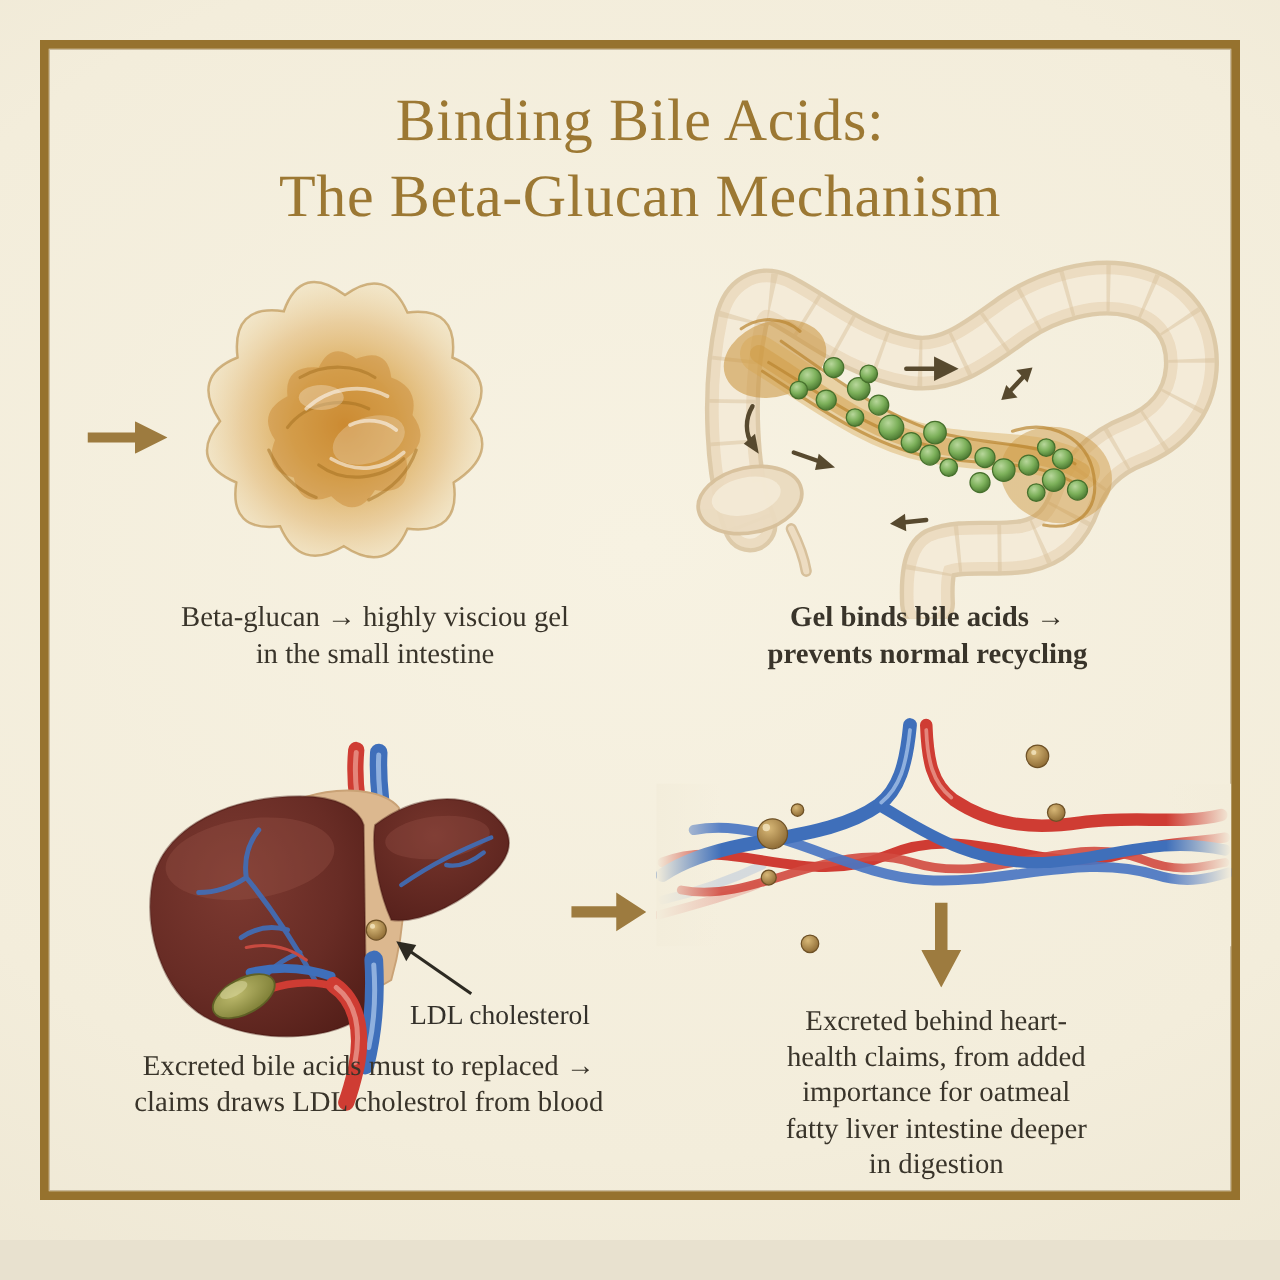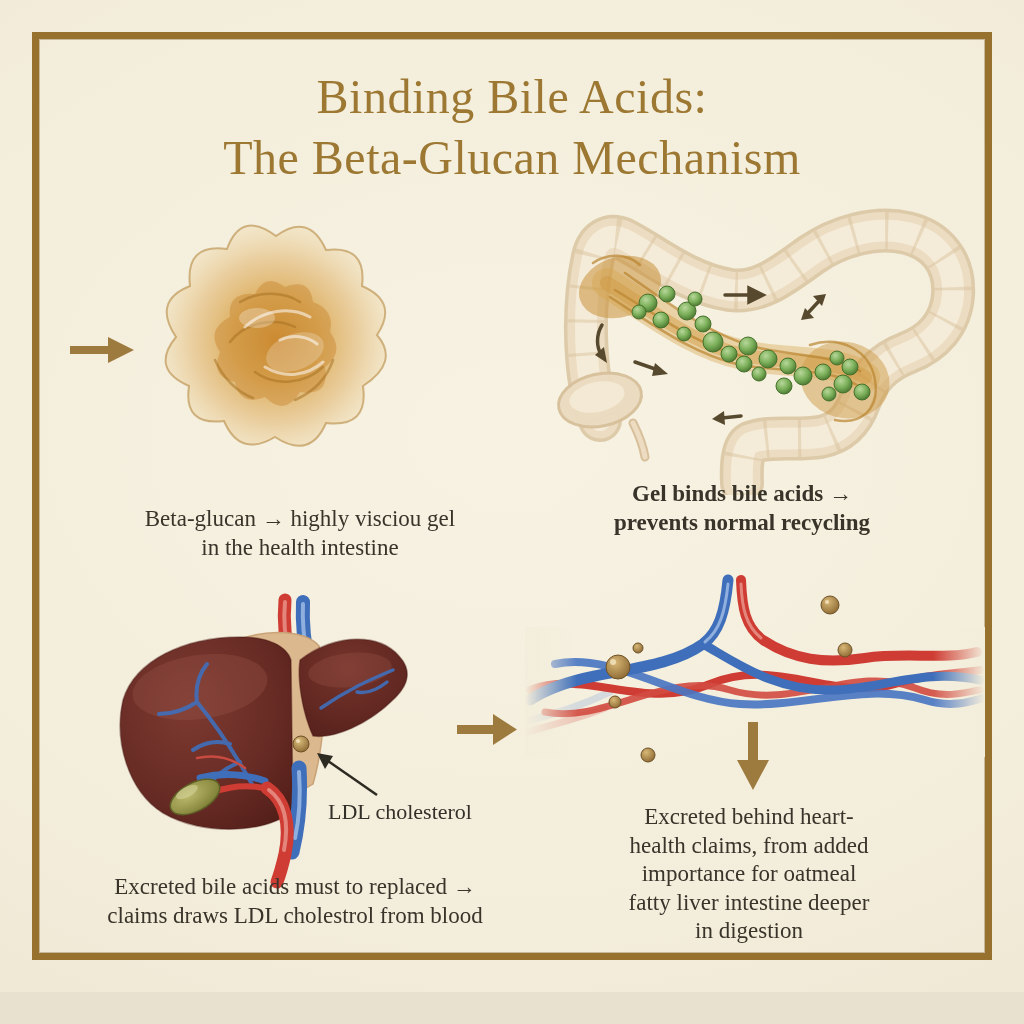--- a/index.html
+++ b/index.html
@@ -4,23 +4,23 @@
 <style>
   html,body{margin:0;padding:0;background:#e8e1cf;}
   .canvas{
     position:relative;width:1024px;height:992px;overflow:hidden;
     background:radial-gradient(ellipse 120% 90% at 50% 44%, #f7f2e2 0%, #f3eddb 55%, #ece5d1 88%, #e6ded0 100%);
     font-family:"Liberation Serif","DejaVu Serif",serif;color:#39342a;
   }
   .frame{position:absolute;left:32px;top:32px;right:32px;bottom:32px;border:7px solid #96722e;box-shadow:inset 0 0 0 1px rgba(122,92,36,.35);}
   .title{position:absolute;top:66px;left:0;width:100%;text-align:center;font-size:48px;line-height:61px;color:#9c7833;letter-spacing:.5px;}
   .caption{position:absolute;text-align:center;font-size:23px;line-height:29px;color:#39342a;}
-  #cap-gel{left:100px;top:479px;width:400px;margin-top:25px;}
+  #cap-gel{left:100px;top:479px;width:400px;}
   #cap-intestine{left:542px;top:479px;width:400px;font-weight:bold;}
-  #cap-liver{left:60px;top:872px;width:470px;text-align:center;}
+  #cap-liver{left:60px;top:838px;width:470px;text-align:center;}
   #cap-bloodstream{left:543px;top:803px;width:412px;line-height:28.5px;}
   .annotation{position:absolute;left:328px;top:799px;font-size:22px;color:#33302a;}
   .abs{position:absolute;}
 </style>
 </head>
 <body>
 
 <div class="canvas">
 
   <div class="frame"></div>
@@ -111,21 +111,21 @@
         <polygon points="62,168 50,160 59,152" stroke="none"></polygon>
       <line x1="90" y1="167" x2="113" y2="175"></line>
         <polygon points="123,179 110,168 107,181" stroke="none"></polygon>
       <line x1="196" y1="221" x2="177" y2="223"></line>
         <polygon points="167,224 179,216 180,230" stroke="none"></polygon>
     </g>
   </svg>
 
   <div class="caption" id="cap-gel">
     <div>Beta-glucan → highly visciou gel</div>
-    <div>in the health intestine</div>
+    <div>in the small intestine</div>
   </div>
 
   <div class="caption" id="cap-intestine">
     <div>Gel binds bile acids →</div>
     <div>prevents normal recycling</div>
   </div>
 
   <svg class="abs" style="left:95px;top:572px;" width="400" height="320" viewBox="0 0 400 320">
     <defs>
       <radialGradient id="liverGrad" cx="40%" cy="35%" r="80%">

